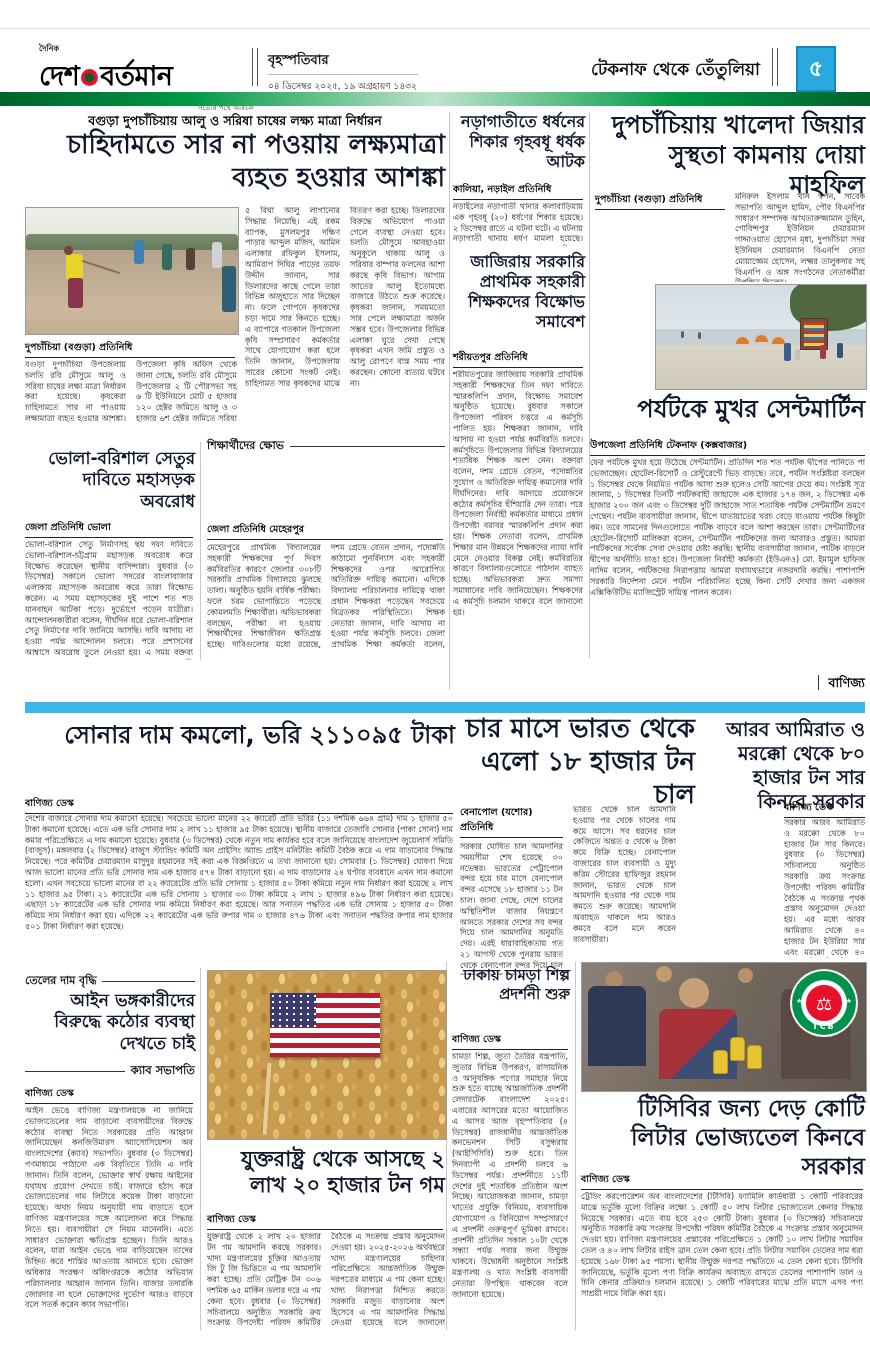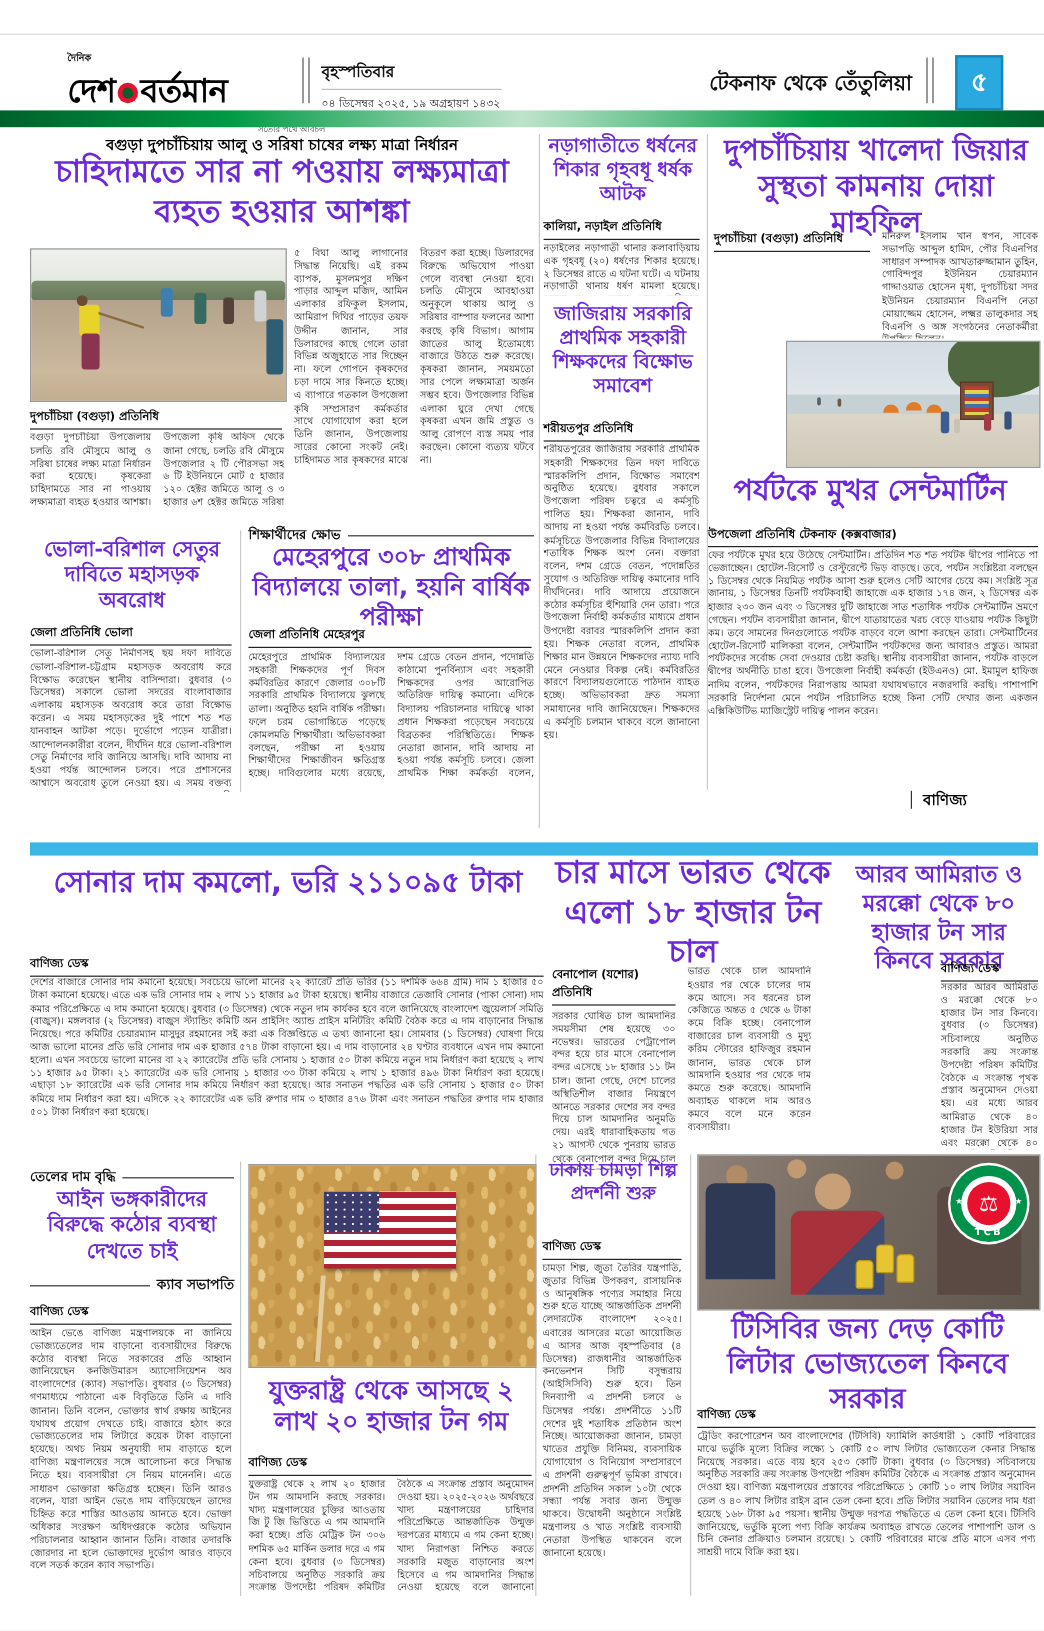--- a/index.html
+++ b/index.html
@@ -1,20 +1,20 @@
 <!DOCTYPE html>
 <html><head>
 <meta charset="utf-8">
 <style>
   html,body{margin:0;padding:0;background:#e9e9e9;}
   #page{position:relative;width:870px;height:1359px;background:#ffffff;margin:0 auto;
         font-family:"DejaVu Sans",sans-serif;color:#111;overflow:hidden;}
   .abs{position:absolute;}
   .k{font-weight:bold;font-size:12.5px;text-align:center;color:#000;}
-  .h{font-weight:bold;text-align:center;line-height:1.26;color:#6d28d9;}
+  .h{font-weight:bold;text-align:right;line-height:1.26;color:#0f172a;}
   .by{font-weight:bold;font-size:9.5px;color:#000;border-bottom:1.5px solid #222;padding-bottom:2px;}
   .bd{font-size:8px;line-height:1.35;text-align:justify;color:#222;overflow:hidden;}
   .c2{column-count:2;column-gap:10px;}
   .vr{position:absolute;width:1px;background:#c9c9c9;}
   .krow{display:flex;align-items:center;gap:6px;font-weight:bold;font-size:11px;}
   .kline{flex:1;border-top:1.5px solid #333;height:0;}
   .photo{position:absolute;overflow:hidden;border:1px solid #9a9a9a;background:#cfcfcf;}
   
   .masttitle{display:flex;align-items:center;font-weight:bold;font-size:27px;letter-spacing:-0.5px;color:#000;}
   .emblem{width:17px;height:17px;border-radius:50%;background:#e8112d;margin:0 2px;position:relative;}
@@ -65,21 +65,21 @@
   .tcb-txt{position:absolute;bottom:4px;left:0;right:0;text-align:center;color:#fff;font-weight:bold;font-size:8px;letter-spacing:2px;}
   .tcb-star{position:absolute;color:#fff;font-size:7px;top:26px;}
 </style>
 </head>
 <body>
 
 <div id="page">
 
   <div class="abs" style="left:0;top:28px;width:870px;height:1px;background:#ddd"></div>
 
-  <div class="abs" style="left:56px;top:42px">
+  <div class="abs" style="left:39px;top:42px">
     <div style="font-size:8px;font-weight:bold">দৈনিক</div>
     <div class="masttitle">
       <span>দেশ</span>
       <span class="emblem"></span>
       <span>বর্তমান</span>
     </div>
     <div style="width:215px;border-top:1.5px solid #111;margin-top:1px;text-align:right;font-size:7px;color:#333">সত্যের পথে অবিচল</div>
   </div>
 
   <div class="dbar" style="left:252px;top:48px"></div>
@@ -127,21 +127,20 @@
   <div class="abs bd c2" style="left:245px;top:206px;width:200px;height:222px">৫ বিঘা আলু লাগানোর সিদ্ধান্ত নিয়েছি। এই রকম ব্যাপক, মুসলমপুর দক্ষিণ পাড়ার আব্দুল মজিদ, আমিন এলাকার রফিকুল ইসলাম, আমিরাপ দিঘির পাড়ের তয়ফ উদ্দীন জানান, সার ডিলারদের কাছে গেলে তারা বিভিন্ন অজুহাতে সার দিচ্ছেন না। ফলে গোপনে কৃষকদের চড়া দামে সার কিনতে হচ্ছে। এ ব্যাপারে গতকাল উপজেলা কৃষি সম্প্রসারণ কর্মকর্তার সাথে যোগাযোগ করা হলে তিনি জানান, উপজেলায় সারের কোনো সংকট নেই। চাহিদামত সার কৃষকদের মাঝে বিতরণ করা হচ্ছে। ডিলারদের বিরুদ্ধে অভিযোগ পাওয়া গেলে ব্যবস্থা নেওয়া হবে। চলতি মৌসুমে আবহাওয়া অনুকূলে থাকায় আলু ও সরিষার বাম্পার ফলনের আশা করছে কৃষি বিভাগ। আগাম জাতের আলু ইতোমধ্যে বাজারে উঠতে শুরু করেছে। কৃষকরা জানান, সময়মতো সার পেলে লক্ষ্যমাত্রা অর্জন সম্ভব হবে। উপজেলার বিভিন্ন এলাকা ঘুরে দেখা গেছে কৃষকরা এখন জমি প্রস্তুত ও আলু রোপণে ব্যস্ত সময় পার করছেন। কোনো ব্যত্যয় ঘটবে না।</div>
 
   <div class="abs h" style="left:25px;top:448px;width:170px;font-size:17px">ভোলা-বরিশাল সেতুর দাবিতে মহাসড়ক অবরোধ</div>
   <div class="abs by" style="left:25px;top:520px;width:168px">জেলা প্রতিনিধি ভোলা</div>
   <div class="abs bd" style="left:25px;top:540px;width:168px;height:120px">ভোলা-বরিশাল সেতু নির্মাণসহ ছয় দফা দাবিতে ভোলা-বরিশাল-চট্টগ্রাম মহাসড়ক অবরোধ করে বিক্ষোভ করেছেন স্থানীয় বাসিন্দারা। বুধবার (৩ ডিসেম্বর) সকালে ভোলা সদরের বাংলাবাজার এলাকায় মহাসড়ক অবরোধ করে তারা বিক্ষোভ করেন। এ সময় মহাসড়কের দুই পাশে শত শত যানবাহন আটকা পড়ে। দুর্ভোগে পড়েন যাত্রীরা। আন্দোলনকারীরা বলেন, দীর্ঘদিন ধরে ভোলা-বরিশাল সেতু নির্মাণের দাবি জানিয়ে আসছি। দাবি আদায় না হওয়া পর্যন্ত আন্দোলন চলবে। পরে প্রশাসনের আশ্বাসে অবরোধ তুলে নেওয়া হয়। এ সময় বক্তব্য রাখেন আন্দোলনের নেতৃবৃন্দ। তারা ঘোষণা দেন, দাবি না মানলে কঠোর কর্মসূচি দেওয়া হবে। উল্লেখ্য, ভোলা-বরিশাল সেতু নির্মিত হলে দক্ষিণাঞ্চলের যোগাযোগ ব্যবস্থায় ব্যাপক পরিবর্তন আসবে বলে মনে করেন স্থানীয়রা। সেতুটি নির্মাণে সমীক্ষাও সম্পন্ন হয়েছে বলে জানা গেছে।</div>
 
   <div class="abs krow" style="left:207px;top:437px;width:238px">
     <span>শিক্ষার্থীদের ক্ষোভ</span>
     <span class="kline"></span>
   </div>
-  <div class="abs h" style="left:207px;top:452px;width:238px;font-size:20px">মেহেরপুরে ৩০৮ প্রাথমিক বিদ্যালয়ে তালা, হয়নি বার্ষিক পরীক্ষা</div>
   <div class="abs by" style="left:207px;top:522px;width:236px">জেলা প্রতিনিধি মেহেরপুর</div>
   <div class="abs bd c2" style="left:207px;top:543px;width:238px;height:117px">মেহেরপুরে প্রাথমিক বিদ্যালয়ের সহকারী শিক্ষকদের পূর্ণ দিবস কর্মবিরতির কারণে জেলার ৩০৮টি সরকারি প্রাথমিক বিদ্যালয়ে ঝুলছে তালা। অনুষ্ঠিত হয়নি বার্ষিক পরীক্ষা। ফলে চরম ভোগান্তিতে পড়েছে কোমলমতি শিক্ষার্থীরা। অভিভাবকরা বলছেন, পরীক্ষা না হওয়ায় শিক্ষার্থীদের শিক্ষাজীবন ক্ষতিগ্রস্ত হচ্ছে। দাবিগুলোর মধ্যে রয়েছে, দশম গ্রেডে বেতন প্রদান, পদোন্নতি কাঠামো পুনর্বিন্যাস এবং সহকারী শিক্ষকদের ওপর আরোপিত অতিরিক্ত দায়িত্ব কমানো। এদিকে বিদ্যালয় পরিচালনার দায়িত্বে থাকা প্রধান শিক্ষকরা পড়েছেন সবচেয়ে বিব্রতকর পরিস্থিতিতে। শিক্ষক নেতারা জানান, দাবি আদায় না হওয়া পর্যন্ত কর্মসূচি চলবে। জেলা প্রাথমিক শিক্ষা কর্মকর্তা বলেন, বিষয়টি ঊর্ধ্বতন কর্তৃপক্ষকে জানানো হয়েছে।</div>
 
   <div class="abs h" style="left:453px;top:112px;width:132px;font-size:16px">নড়াগাতীতে ধর্ষনের শিকার গৃহবধূ ধর্ষক আটক</div>
   <div class="abs by" style="left:453px;top:182px;width:130px">কালিয়া, নড়াইল প্রতিনিধি</div>
   <div class="abs bd" style="left:453px;top:202px;width:130px;height:44px">নড়াইলের নড়াগাতী থানার কলাবাড়িয়ায় এক গৃহবধূ (২০) ধর্ষণের শিকার হয়েছে। ২ ডিসেম্বর রাতে এ ঘটনা ঘটে। এ ঘটনায় নড়াগাতী থানায় ধর্ষণ মামলা হয়েছে। মামলা নং ২। জানা গেছে, অভিযুক্ত ধর্ষককে আটক করে নড়াগাতী থানা পুলিশ।</div>
 
   <div class="abs h" style="left:453px;top:252px;width:132px;font-size:16px">জাজিরায় সরকারি প্রাথমিক সহকারী শিক্ষকদের বিক্ষোভ সমাবেশ</div>
   <div class="abs by" style="left:453px;top:350px;width:130px">শরীয়তপুর প্রতিনিধি</div>
   <div class="abs bd" style="left:453px;top:370px;width:130px;height:288px">শরীয়তপুরের জাজিরায় সরকারি প্রাথমিক সহকারী শিক্ষকদের তিন দফা দাবিতে স্মারকলিপি প্রদান, বিক্ষোভ সমাবেশ অনুষ্ঠিত হয়েছে। বুধবার সকালে উপজেলা পরিষদ চত্বরে এ কর্মসূচি পালিত হয়। শিক্ষকরা জানান, দাবি আদায় না হওয়া পর্যন্ত কর্মবিরতি চলবে। কর্মসূচিতে উপজেলার বিভিন্ন বিদ্যালয়ের শতাধিক শিক্ষক অংশ নেন। বক্তারা বলেন, দশম গ্রেডে বেতন, পদোন্নতির সুযোগ ও অতিরিক্ত দায়িত্ব কমানোর দাবি দীর্ঘদিনের। দাবি আদায়ে প্রয়োজনে কঠোর কর্মসূচির হুঁশিয়ারি দেন তারা। পরে উপজেলা নির্বাহী কর্মকর্তার মাধ্যমে প্রধান উপদেষ্টা বরাবর স্মারকলিপি প্রদান করা হয়। শিক্ষক নেতারা বলেন, প্রাথমিক শিক্ষার মান উন্নয়নে শিক্ষকদের ন্যায্য দাবি মেনে নেওয়ার বিকল্প নেই। কর্মবিরতির কারণে বিদ্যালয়গুলোতে পাঠদান ব্যাহত হচ্ছে। অভিভাবকরা দ্রুত সমস্যা সমাধানের দাবি জানিয়েছেন। শিক্ষকদের এ কর্মসূচি চলমান থাকবে বলে জানানো হয়।</div>
@@ -165,21 +164,21 @@
     <div class="pp" style="left:66%;top:62%;width:5px;height:12px;background:#c8c2b4"></div>
     <div class="pp" style="left:78%;top:58%;width:6px;height:14px;background:#a03a44"></div>
     <div class="pp" style="left:86%;top:56%;width:6px;height:15px;background:#34547c"></div>
     <div class="pp" style="left:12%;top:44%;width:3px;height:7px;background:#55606a"></div>
     <div class="pp" style="left:20%;top:45%;width:3px;height:7px;background:#6a5a4c"></div>
   </div>
   <div class="abs h" style="left:585px;top:394px;width:280px;font-size:24px">পর্যটকে মুখর সেন্টমার্টিন</div>
   <div class="abs by" style="left:590px;top:438px;width:275px">উপজেলা প্রতিনিধি টেকনাফ (কক্সবাজার)</div>
   <div class="abs bd" style="left:590px;top:458px;width:275px;height:200px">ফের পর্যটকে মুখর হয়ে উঠেছে সেন্টমার্টিন। প্রতিদিন শত শত পর্যটক দ্বীপের পানিতে পা ভেজাচ্ছেন। হোটেল-রিসোর্ট ও রেস্টুরেন্টে ভিড় বাড়ছে। তবে, পর্যটন সংশ্লিষ্টরা বলছেন ১ ডিসেম্বর থেকে নিয়মিত পর্যটক আসা শুরু হলেও সেটি আগের চেয়ে কম। সংশ্লিষ্ট সূত্র জানায়, ১ ডিসেম্বর তিনটি পর্যটকবাহী জাহাজে এক হাজার ১৭৪ জন, ২ ডিসেম্বর এক হাজার ২৩০ জন এবং ৩ ডিসেম্বর দুটি জাহাজে সাত শতাধিক পর্যটক সেন্টমার্টিন ভ্রমণে গেছেন। পর্যটন ব্যবসায়ীরা জানান, দ্বীপে যাতায়াতের খরচ বেড়ে যাওয়ায় পর্যটক কিছুটা কম। তবে সামনের দিনগুলোতে পর্যটক বাড়বে বলে আশা করছেন তারা। সেন্টমার্টিনের হোটেল-রিসোর্ট মালিকরা বলেন, সেন্টমার্টিন পর্যটকদের জন্য আবারও প্রস্তুত। আমরা পর্যটকদের সর্বোচ্চ সেবা দেওয়ার চেষ্টা করছি। স্থানীয় ব্যবসায়ীরা জানান, পর্যটক বাড়লে দ্বীপের অর্থনীতি চাঙা হবে। উপজেলা নির্বাহী কর্মকর্তা (ইউএনও) মো. ইমামুল হাফিজ নাদিম বলেন, পর্যটকদের নিরাপত্তায় আমরা যথাযথভাবে নজরদারি করছি। পাশাপাশি সরকারি নির্দেশনা মেনে পর্যটন পরিচালিত হচ্ছে কিনা সেটি দেখার জন্য একজন এক্সিকিউটিভ ম্যাজিস্ট্রেট দায়িত্ব পালন করেন।</div>
 
-  <div class="abs" style="left:700px;top:656px;width:165px;text-align:center">
+  <div class="abs" style="left:700px;top:672px;width:165px;text-align:right">
     <span class="seclabel">বাণিজ্য</span>
   </div>
   <div class="bluebar" style="left:25px;top:702px;width:840px;height:11px"></div>
 
   <div class="abs h" style="left:25px;top:720px;width:430px;font-size:24px">সোনার দাম কমলো, ভরি ২১১০৯৫ টাকা</div>
   <div class="abs by" style="left:25px;top:796px;width:428px">বাণিজ্য ডেস্ক</div>
   <div class="abs bd" style="left:25px;top:814px;width:428px;height:144px">দেশের বাজারে সোনার দাম কমানো হয়েছে। সবচেয়ে ভালো মানের ২২ ক্যারেট প্রতি ভরির (১১ দশমিক ৬৬৪ গ্রাম) দাম ১ হাজার ৫০ টাকা কমানো হয়েছে। এতে এক ভরি সোনার দাম ২ লাখ ১১ হাজার ৯৫ টাকা হয়েছে। স্থানীয় বাজারে তেজাবি সোনার (পাকা সোনা) দাম কমার পরিপ্রেক্ষিতে এ দাম কমানো হয়েছে। বুধবার (৩ ডিসেম্বর) থেকে নতুন দাম কার্যকর হবে বলে জানিয়েছে বাংলাদেশ জুয়েলার্স সমিতি (বাজুস)। মঙ্গলবার (২ ডিসেম্বর) বাজুস স্ট্যান্ডিং কমিটি অন প্রাইসিং অ্যান্ড প্রাইস মনিটরিং কমিটি বৈঠক করে এ দাম বাড়ানোর সিদ্ধান্ত নিয়েছে। পরে কমিটির চেয়ারম্যান মাসুদুর রহমানের সই করা এক বিজ্ঞপ্তিতে এ তথ্য জানানো হয়। সোমবার (১ ডিসেম্বর) ঘোষণা দিয়ে আজ ভালো মানের প্রতি ভরি সোনার দাম এক হাজার ৫৭৪ টাকা বাড়ানো হয়। এ দাম বাড়ানোর ২৪ ঘণ্টার ব্যবধানে এখন দাম কমানো হলো। এখন সবচেয়ে ভালো মানের বা ২২ ক্যারেটের প্রতি ভরি সোনায় ১ হাজার ৫০ টাকা কমিয়ে নতুন দাম নির্ধারণ করা হয়েছে ২ লাখ ১১ হাজার ৯৫ টাকা। ২১ ক্যারেটের এক ভরি সোনায় ১ হাজার ৩৩ টাকা কমিয়ে ২ লাখ ১ হাজার ৪৯৬ টাকা নির্ধারণ করা হয়েছে। এছাড়া ১৮ ক্যারেটের এক ভরি সোনার দাম কমিয়ে নির্ধারণ করা হয়েছে। আর সনাতন পদ্ধতির এক ভরি সোনায় ১ হাজার ৫০ টাকা কমিয়ে দাম নির্ধারণ করা হয়। এদিকে ২২ ক্যারেটের এক ভরি রুপার দাম ৩ হাজার ৪৭৬ টাকা এবং সনাতন পদ্ধতির রুপার দাম হাজার ৫০১ টাকা নির্ধারণ করা হয়েছে।</div>
 
   <div class="abs h" style="left:460px;top:712px;width:235px;font-size:26px">চার মাসে ভারত থেকে এলো ১৮ হাজার টন চাল</div>
   <div class="abs" style="left:460px;top:805px;width:103px">

